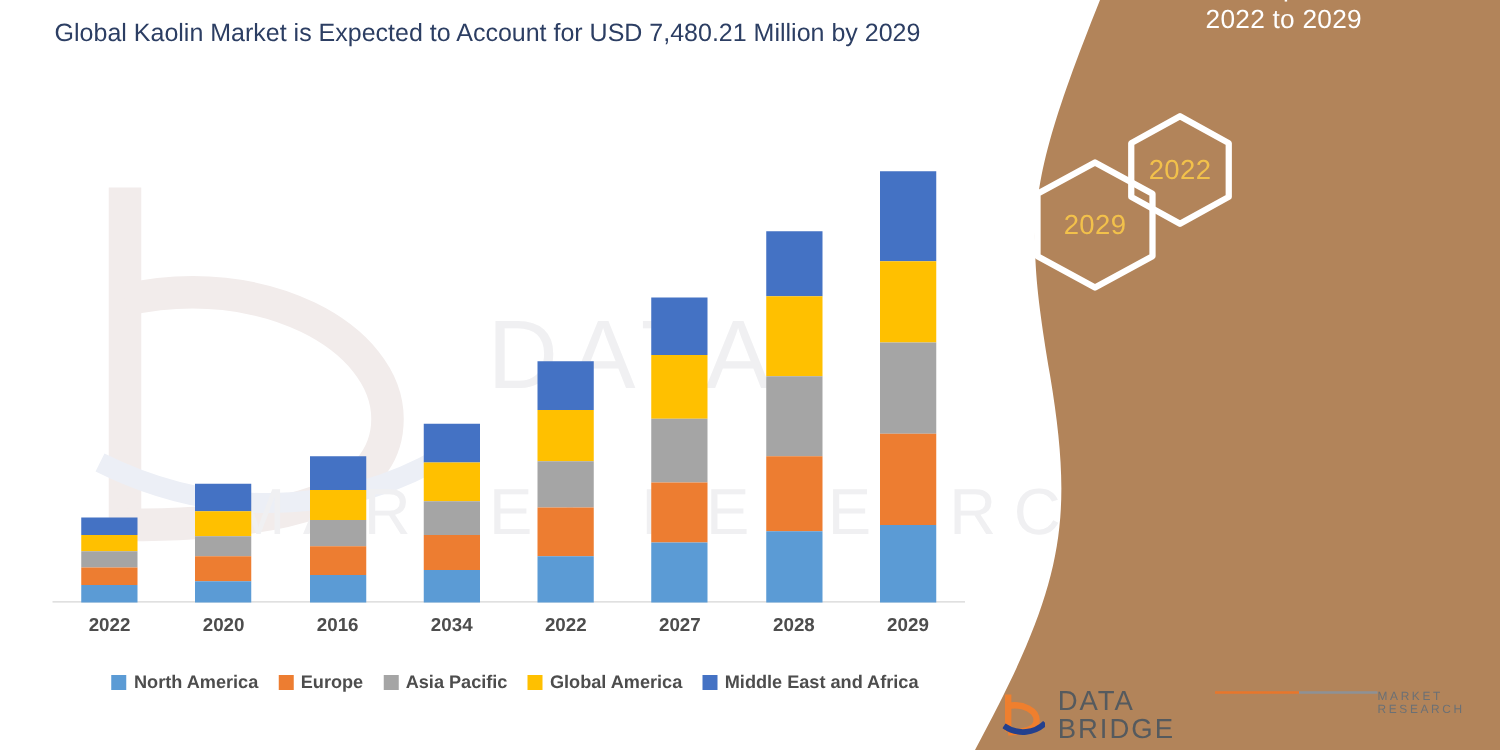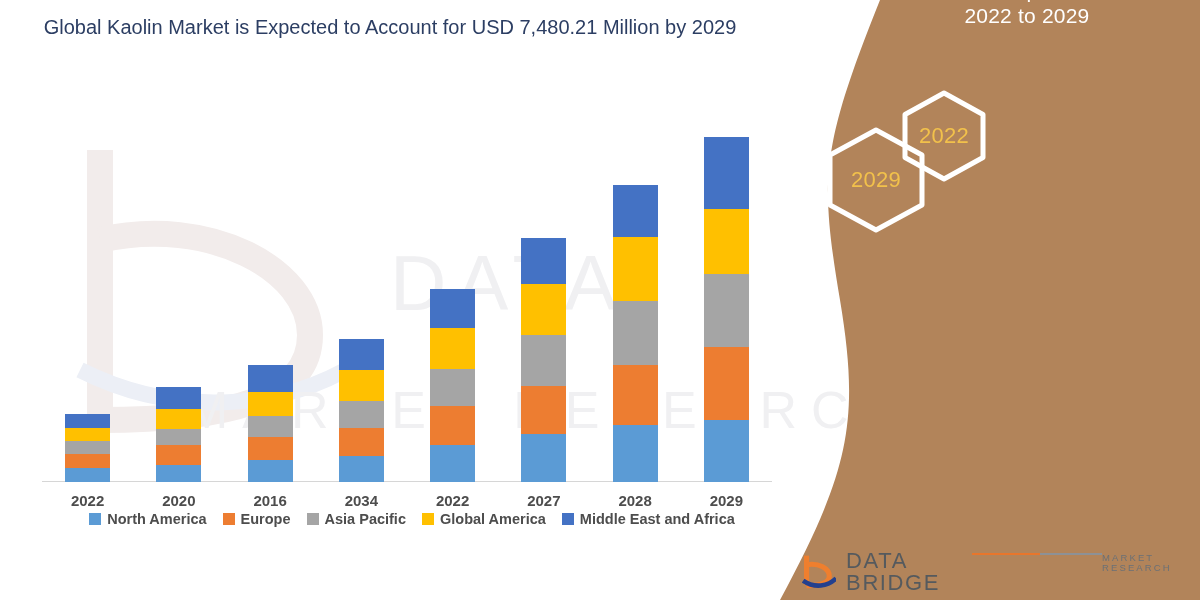--- a/index.html
+++ b/index.html
@@ -194,21 +194,21 @@
   .xlabel {
     flex: 1 1 0;
     text-align: center;
     color: #4d4d4d;
     font-size: 15px;
     font-weight: bold;
   }
 
   .legend {
     position: absolute;
-    left: 42px; top: 511px;
+    left: 42px; top: 538px;
     width: 740px;
     display: flex;
     align-items: center;
     justify-content: center;
     gap: 16px;
     z-index: 2;
   }
   .legend-item { display: flex; align-items: center; gap: 6px; }
   .legend-swatch { width: 12px; height: 12px; }
   .legend-label {

